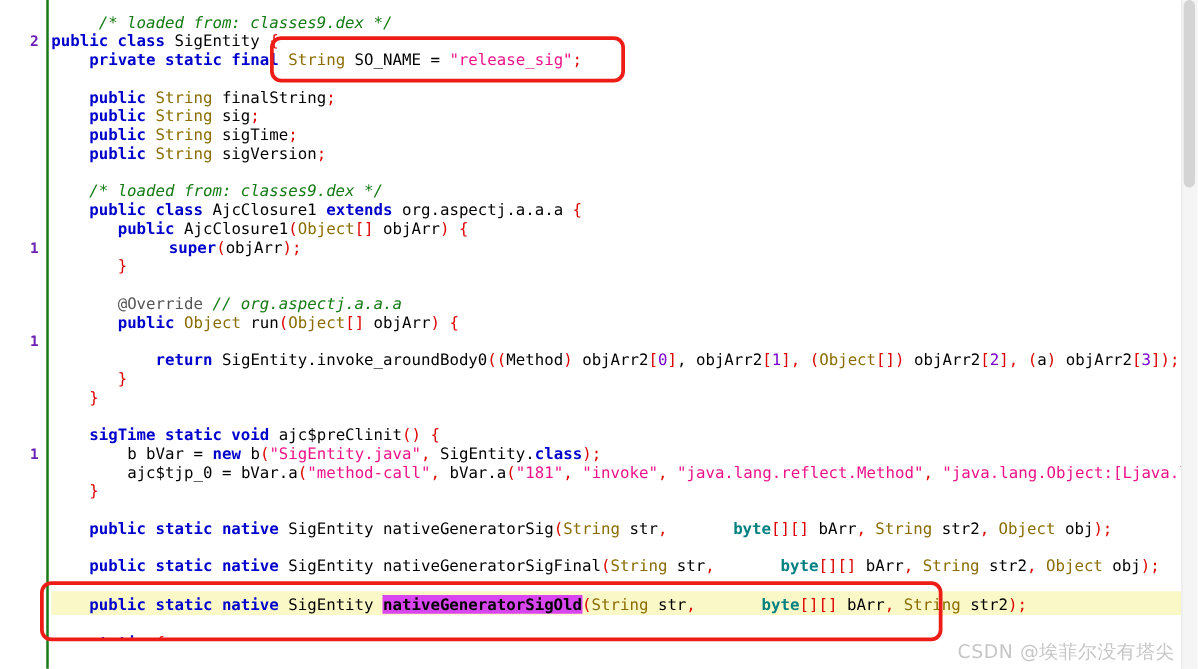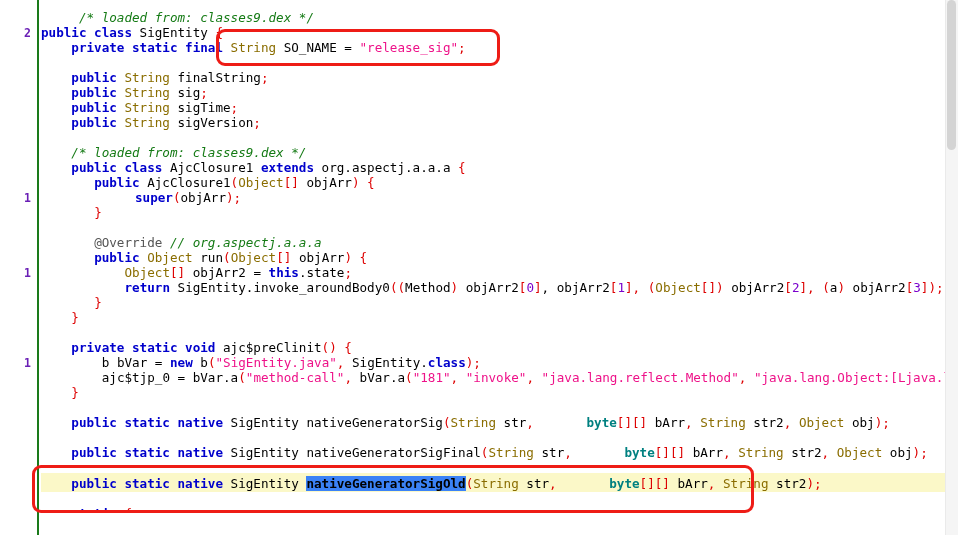--- a/index.html
+++ b/index.html
@@ -73,21 +73,21 @@
 
   
   .row-highlight {
     position: absolute;
     left: 0;
     height: 19px;
     background: #fbf8c8;
     z-index: 1;
   }
   .token-match {
-    background: #3b82f6;
+    background: #d946ef;
     color: #000000;
     font-weight: bold;
   }
 
   
   .annot-box {
     position: absolute;
     border: 3px solid #ee1c16;
     border-radius: 9px;
     background: transparent;
@@ -147,38 +147,38 @@
       <div class="code-line" style="top: 85px; left: 30.36px; z-index: 2;"><span class="kw">public </span><span class="typ">String </span><span class="plain">sig</span><span class="punc">;</span></div>
       <div class="code-line" style="top: 100px; left: 30.36px; z-index: 2;"><span class="kw">public </span><span class="typ">String </span><span class="plain">sigTime</span><span class="punc">;</span></div>
       <div class="code-line" style="top: 115px; left: 30.36px; z-index: 2;"><span class="kw">public </span><span class="typ">String </span><span class="plain">sigVersion</span><span class="punc">;</span></div>
       <div class="code-line" style="top: 145px; left: 30.36px; z-index: 2;"><span class="cmt">/* loaded from: classes9.dex */</span></div>
       <div class="code-line" style="top: 160px; left: 30.36px; z-index: 2;"><span class="kw">public class </span><span class="plain">AjcClosure1 </span><span class="kw">extends </span><span class="plain">org.aspectj.a.a.a </span><span class="punc">{</span></div>
       <div class="code-line" style="top: 175px; left: 53.13px; z-index: 2;"><span class="kw">public </span><span class="plain">AjcClosure1</span><span class="punc">(</span><span class="typ">Object</span><span class="punc">[]</span><span class="plain"> objArr</span><span class="punc">) {</span></div>
       <div class="code-line" style="top: 190px; left: 94px; z-index: 2;"><span class="kw">super</span><span class="punc">(</span><span class="plain">objArr</span><span class="punc">);</span></div>
       <div class="code-line" style="top: 205px; left: 53.13px; z-index: 2;"><span class="punc">}</span></div>
       <div class="code-line" style="top: 235px; left: 53.13px; z-index: 2;"><span class="ann">@Override </span><span class="cmt">// org.aspectj.a.a.a</span></div>
       <div class="code-line" style="top: 250px; left: 53.13px; z-index: 2;"><span class="kw">public </span><span class="typ">Object </span><span class="plain">run</span><span class="punc">(</span><span class="typ">Object</span><span class="punc">[]</span><span class="plain"> objArr</span><span class="punc">) {</span></div>
-      <div class="code-line" style="top: 265px; left: 83.49px; z-index: 2;"><span class="typ">Object</span><span class="punc">[]</span><span class="plain"> objArr2 = </span><span class="kw">this</span><span class="plain">.state</span><span class="punc">;</span></div>
       <div class="code-line" style="top: 280px; left: 83.49px; z-index: 2;"><span class="kw">return </span><span class="plain">SigEntity.invoke_aroundBody0</span><span class="punc">((</span><span class="plain">Method</span><span class="punc">) </span><span class="plain">objArr2</span><span class="punc">[</span><span class="num">0</span><span class="punc">]</span><span class="plain">, objArr2</span><span class="punc">[</span><span class="num">1</span><span class="punc">], (</span><span class="typ">Object</span><span class="punc">[]) </span><span class="plain">objArr2</span><span class="punc">[</span><span class="num">2</span><span class="punc">], (</span><span class="plain">a</span><span class="punc">) </span><span class="plain">objArr2</span><span class="punc">[</span><span class="num">3</span><span class="punc">]);</span></div>
       <div class="code-line" style="top: 295px; left: 53.13px; z-index: 2;"><span class="punc">}</span></div>
       <div class="code-line" style="top: 310px; left: 30.36px; z-index: 2;"><span class="punc">}</span></div>
-      <div class="code-line" style="top: 340px; left: 30.36px; z-index: 2;"><span class="kw">private static void </span><span class="plain">ajc$preClinit</span><span class="punc">() {</span></div>
+      <div class="code-line" style="top: 340px; left: 30.36px; z-index: 2;"><span class="kw">sigTime static void </span><span class="plain">ajc$preClinit</span><span class="punc">() {</span></div>
       <div class="code-line" style="top: 355px; left: 60.72px; z-index: 2;"><span class="plain">b bVar = </span><span class="kw">new </span><span class="plain">b</span><span class="punc">(</span><span class="str">"SigEntity.java"</span><span class="punc">, </span><span class="plain">SigEntity.</span><span class="kw">class</span><span class="punc">);</span></div>
       <div class="code-line" style="top: 370px; left: 60.72px; z-index: 2;"><span class="plain">ajc$tjp_0 = bVar.a</span><span class="punc">(</span><span class="str">"method-call"</span><span class="punc">, </span><span class="plain">bVar.a</span><span class="punc">(</span><span class="str">"181"</span><span class="punc">, </span><span class="str">"invoke"</span><span class="punc">, </span><span class="str">"java.lang.reflect.Method"</span><span class="punc">, </span><span class="str">"java.lang.Object:[Ljava.lang.Object;"</span></div>
       <div class="code-line" style="top: 385px; left: 30.36px; z-index: 2;"><span class="punc">}</span></div>
       <div class="code-line" style="top: 415px; left: 30.36px; z-index: 2;"><span class="kw">public static native </span><span class="plain">SigEntity nativeGeneratorSig</span><span class="punc">(</span><span class="typ">String </span><span class="plain">str</span><span class="punc">, </span><span class="prim">byte</span><span class="punc">[][]</span><span class="plain"> bArr</span><span class="punc">, </span><span class="typ">String </span><span class="plain">str2</span><span class="punc">, </span><span class="typ">Object </span><span class="plain">obj</span><span class="punc">);</span></div>
       <div class="code-line" style="top: 445px; left: 30.36px; z-index: 2;"><span class="kw">public static native </span><span class="plain">SigEntity nativeGeneratorSigFinal</span><span class="punc">(</span><span class="typ">String </span><span class="plain">str</span><span class="punc">, </span><span class="prim">byte</span><span class="punc">[][]</span><span class="plain"> bArr</span><span class="punc">, </span><span class="typ">String </span><span class="plain">str2</span><span class="punc">, </span><span class="typ">Object </span><span class="plain">obj</span><span class="punc">);</span></div>
       <div class="code-line" style="top: 476px; left: 30.36px; z-index: 2;"><span class="kw">public static native </span><span class="plain">SigEntity </span><span class="token-match">nativeGeneratorSigOld</span><span class="punc">(</span><span class="typ">String </span><span class="plain">str</span><span class="punc">, </span><span class="prim">byte</span><span class="punc">[][]</span><span class="plain"> bArr</span><span class="punc">, </span><span class="typ">String </span><span class="plain">str2</span><span class="punc">);</span></div>
       <div class="code-line" style="top: 506px; left: 30.36px; z-index: 2;"><span class="kw">static </span><span class="punc">{</span></div>
       <div class="code-line" style="top: 521px; left: 60.72px; z-index: 2; margin-top: 40px;"><span class="plain">ajc$preClinit</span><span class="punc">();</span></div>
     </div>
 
   <div id="annot-layer">
       <div class="annot-box" style="left: 216px; top: 29px; width: 284px; height: 37px;"></div>
       <div class="annot-box" style="left: 32px; top: 465px; width: 722px; height: 48px;"></div>
     </div>
 
   <div id="vscroll-track">
     <div id="vscroll-thumb" style="top: 0px; height: 150px;"></div>
   </div>
 
+  <div id="watermark">CSDN @埃菲尔没有塔尖</div>
 
 </div>
 
 </body></html>

